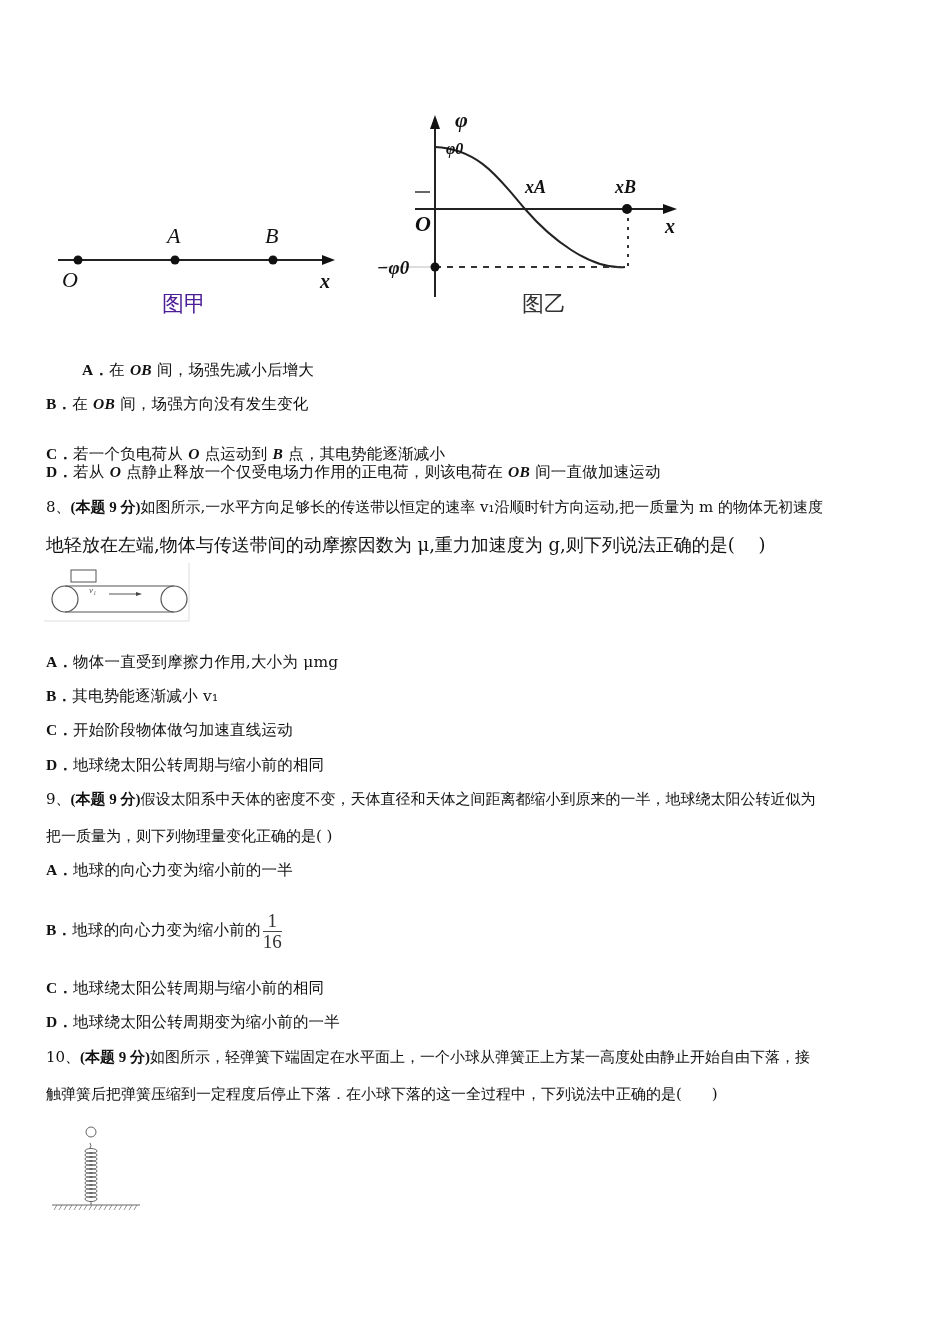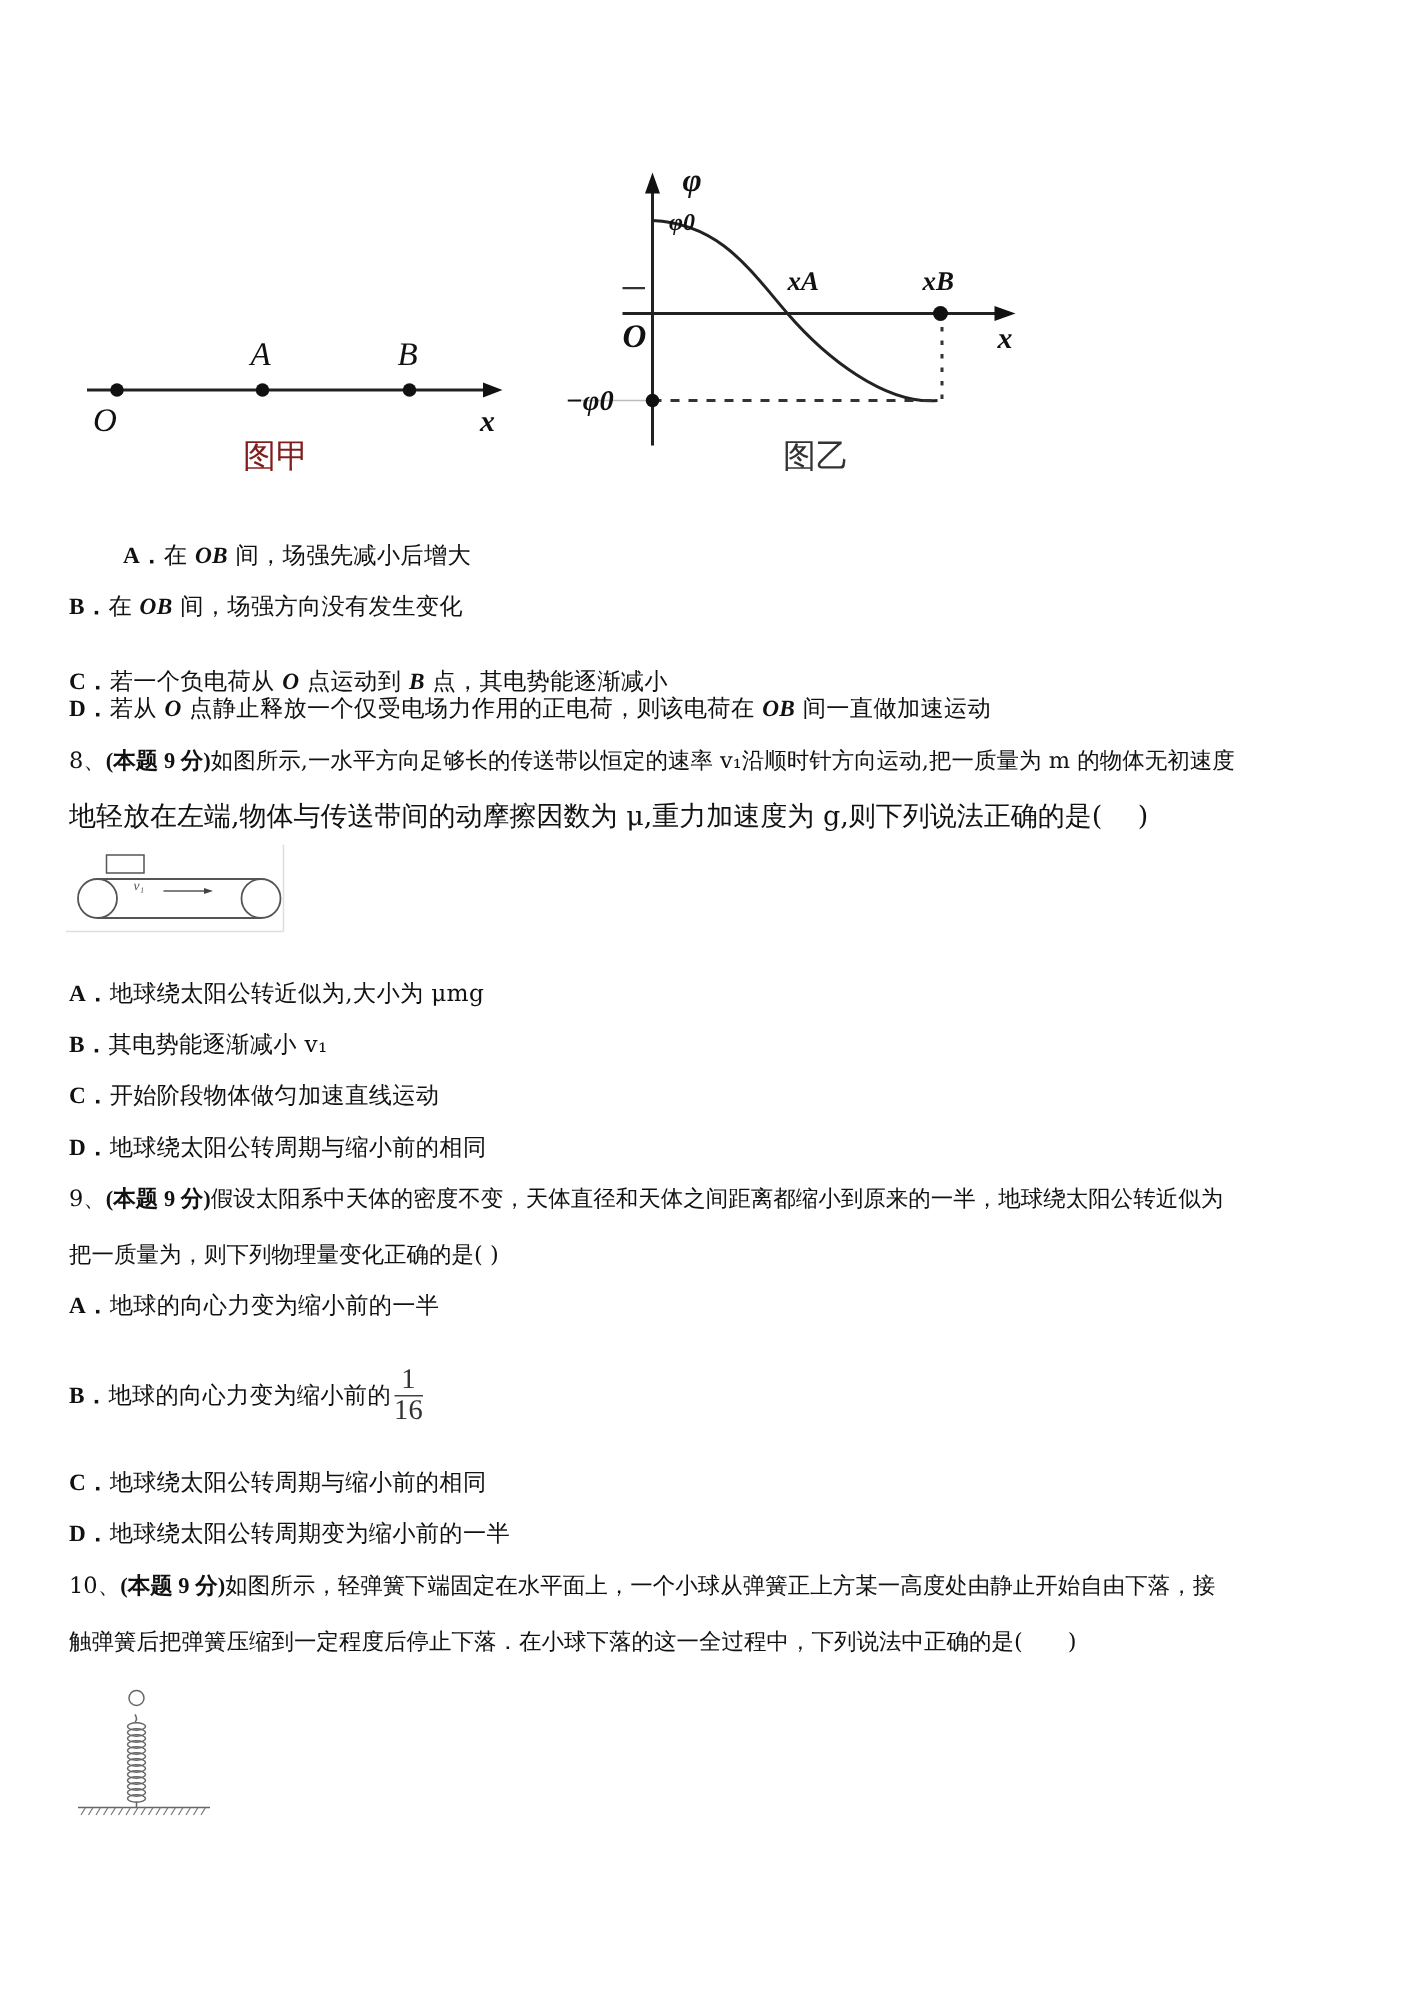--- a/index.html
+++ b/index.html
@@ -23,21 +23,21 @@
     <line x1="8" y1="45" x2="275" y2="45" stroke="#222" stroke-width="2"></line>
     <polygon points="285,45 272,40 272,50" fill="#111"></polygon>
     <circle cx="28" cy="45" r="4.5" fill="#111"></circle>
     <circle cx="125" cy="45" r="4.5" fill="#111"></circle>
     <circle cx="223" cy="45" r="4.5" fill="#111"></circle>
   </svg>
   <span class="abs it" style="left:12px;top:52px;font-size:22px;font-weight:normal;">O</span>
   <span class="abs it" style="left:117px;top:8px;font-size:22px;font-weight:normal;">A</span>
   <span class="abs it" style="left:215px;top:8px;font-size:22px;font-weight:normal;">B</span>
   <span class="abs it" style="left:270px;top:55px;font-size:20px;">x</span>
-  <span class="abs" style="left:112px;top:74px;font-size:22px;color:#7f1d1d;">图甲</span>
+  <span class="abs" style="left:112px;top:74px;font-size:22px;color:#4c1d95;">图甲</span>
 </div>
 
 <div class="abs" style="left:375px;top:105px;width:320px;height:220px;">
   <svg width="320" height="220" viewBox="0 0 320 220">
 
     <line x1="60" y1="192" x2="60" y2="22" stroke="#222" stroke-width="2"></line>
     <polygon points="60,10 55,24 65,24" fill="#111"></polygon>
 
     <line x1="40" y1="104" x2="290" y2="104" stroke="#222" stroke-width="2"></line>
     <polygon points="302,104 288,99 288,109" fill="#111"></polygon>
@@ -92,21 +92,21 @@
     <line x1="21" y1="49" x2="130" y2="49" stroke="#555" stroke-width="1.2"></line>
     <line x1="65" y1="31" x2="95" y2="31" stroke="#555" stroke-width="1"></line>
     <polygon points="98,31 92,29 92,33" fill="#444"></polygon>
     <line x1="145" y1="0" x2="145" y2="58" stroke="#ddd" stroke-width="1"></line>
     <line x1="0" y1="58" x2="145" y2="58" stroke="#ddd" stroke-width="1"></line>
   </svg>
   <span class="abs it" style="left:45px;top:22px;font-size:9px;font-weight:normal;color:#555;">v₁</span>
 </div>
 
 <div class="line" style="top:652px;">
-  <span class="opt-letter">A．</span><span>地球绕太阳公转近似为,大小为 μmg</span>
+  <span class="opt-letter">A．</span><span>物体一直受到摩擦力作用,大小为 μmg</span>
 </div>
 <div class="line" style="top:686px;">
   <span class="opt-letter">B．</span><span>其电势能逐渐减小 v₁</span>
 </div>
 <div class="line" style="top:720px;">
   <span class="opt-letter">C．</span><span>开始阶段物体做匀加速直线运动</span>
 </div>
 <div class="line" style="top:755px;">
   <span class="opt-letter">D．</span><span>地球绕太阳公转周期与缩小前的相同</span>
 </div>

